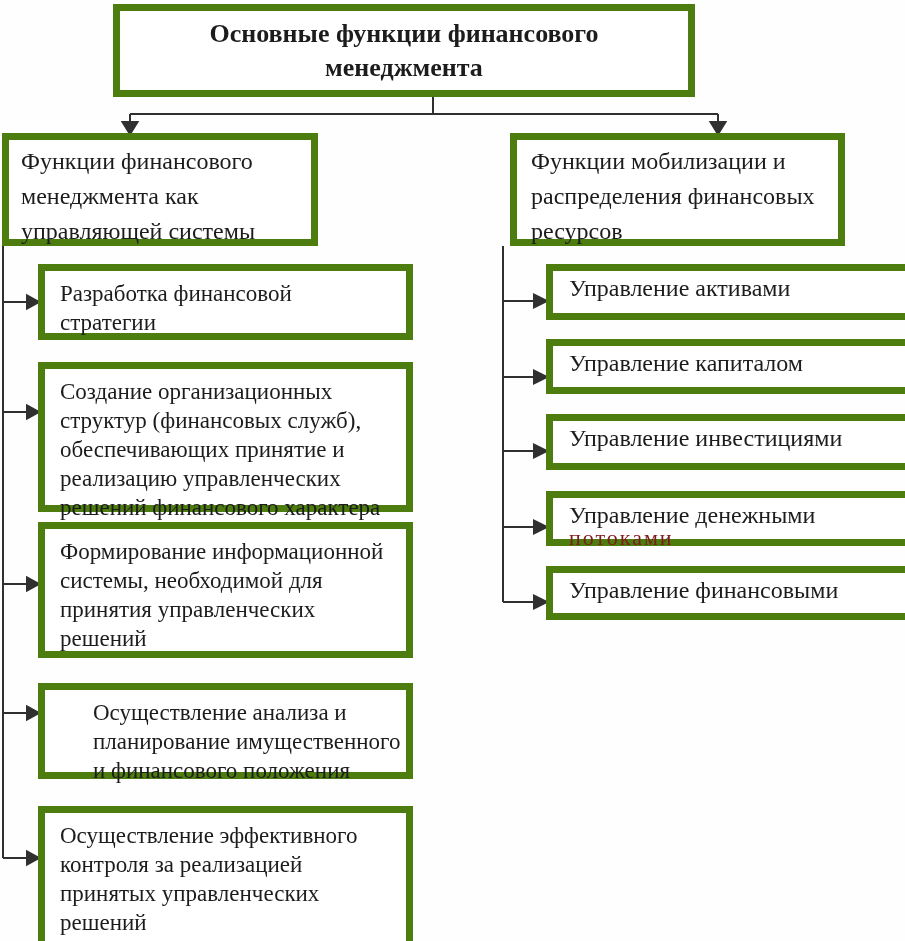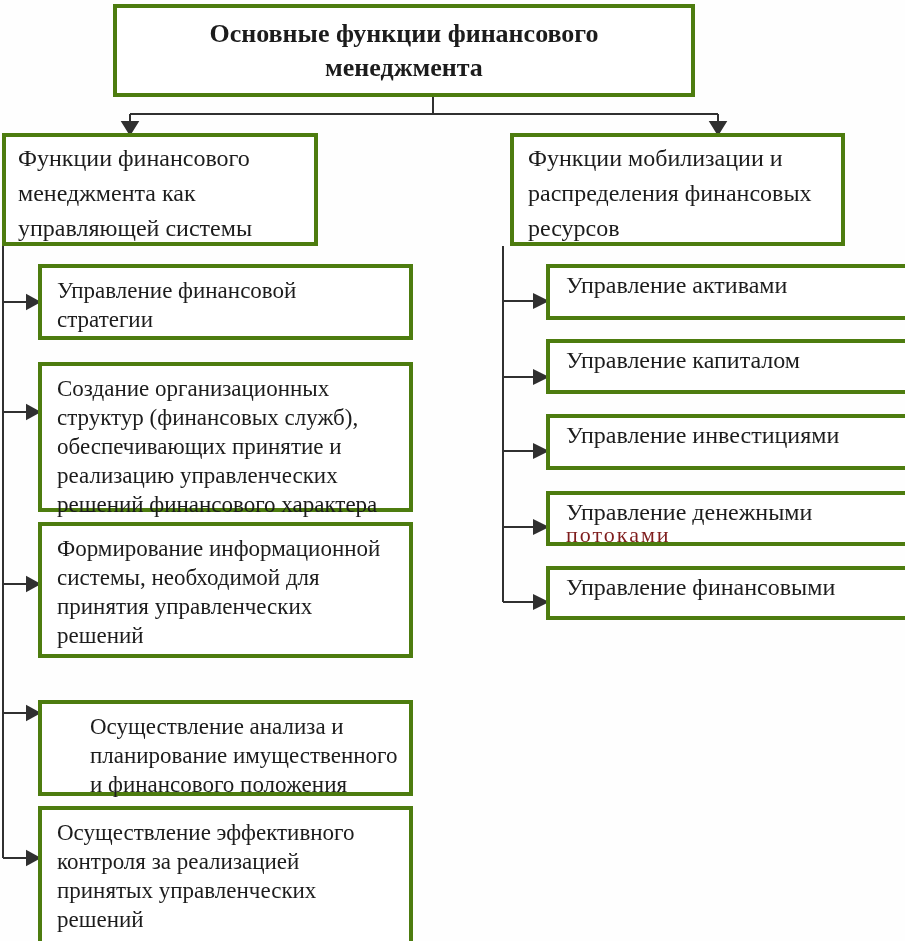--- a/index.html
+++ b/index.html
@@ -8,38 +8,38 @@
     width:905px;height:941px;
     background:#fefefe;
     font-family:"Liberation Serif","DejaVu Serif",serif;
     color:#1c1c1c;
     overflow:hidden;
   }
   .connectors{position:absolute;left:0;top:0;width:905px;height:941px;}
   .box{
     position:absolute;
     background:#ffffff;
-    border:4px solid #4d7c0f;
+    border:7px solid #4d7c0f;
     box-sizing:border-box;
   }
   .title-box{
     left:113px;top:4px;width:582px;height:93px;
     display:flex;align-items:center;justify-content:center;
     text-align:center;font-weight:bold;font-size:26px;line-height:34px;
   }
   .title-box .inner{display:inline-block;max-width:470px;}
   .head-box{font-size:24px;line-height:35px;}
   .lhead{left:2px;top:133px;width:316px;height:113px;padding:4px 10px 0 12px;}
   .rhead{left:510px;top:133px;width:335px;height:113px;padding:4px 8px 0 14px;}
   .lb{left:38px;width:375px;font-size:23px;line-height:29px;padding:8px 0 0 15px;}
   .lb .inner{display:inline-block;max-width:332px;}
   .lb1{top:264px;height:76px;}
   .lb2{top:362px;height:150px;}
   .lb3{top:522px;height:136px;}
-  .lb4{top:700px;height:96px;padding-left:48px;}
+  .lb4{top:683px;height:96px;padding-left:48px;}
   .lb5{top:806px;height:172px;}
   .rb{left:546px;width:383px;font-size:24px;line-height:26px;padding:4px 0 0 16px;}
   .rb1{top:264px;height:56px;}
   .rb2{top:339px;height:55px;}
   .rb3{top:414px;height:56px;}
   .rb4{top:491px;height:55px;}
   .rb5{top:566px;height:54px;}
   .faded{
     display:block;
     color:#7f1d1d;
@@ -97,21 +97,21 @@
   </div>
 
   <div class="box head-box rhead">
     <span>Функции мобилизации и распределения финансовых ресурсов</span>
   </div>
   <div class="box head-box lhead">
     <span>Функции финансового менеджмента как управляющей системы</span>
   </div>
 
   <div class="box lb lb1">
-    <span class="inner">Управление финансовой стратегии</span>
+    <span class="inner">Разработка финансовой стратегии</span>
   </div>
   <div class="box lb lb2">
     <span class="inner">Создание организационных структур (финансовых служб), обеспечивающих принятие и реализацию управленческих решений финансового характера</span>
   </div>
   <div class="box lb lb3">
     <span class="inner">Формирование информационной системы, необходимой для принятия управленческих решений</span>
   </div>
   <div class="box lb lb4">
     <span class="inner">Осуществление анализа и планирование имущественного и финансового положения</span>
   </div>

